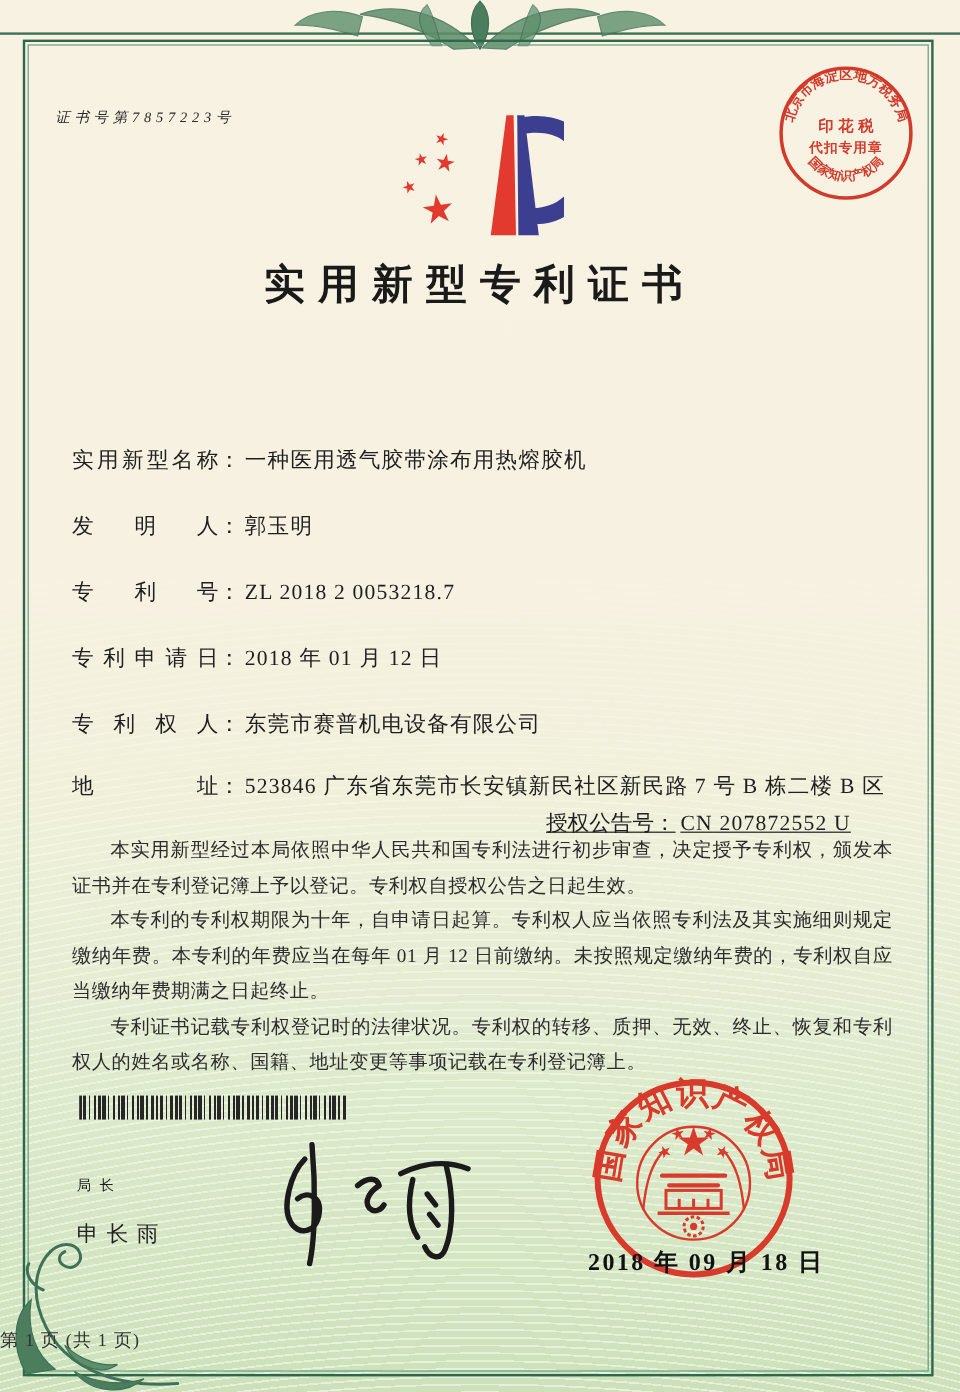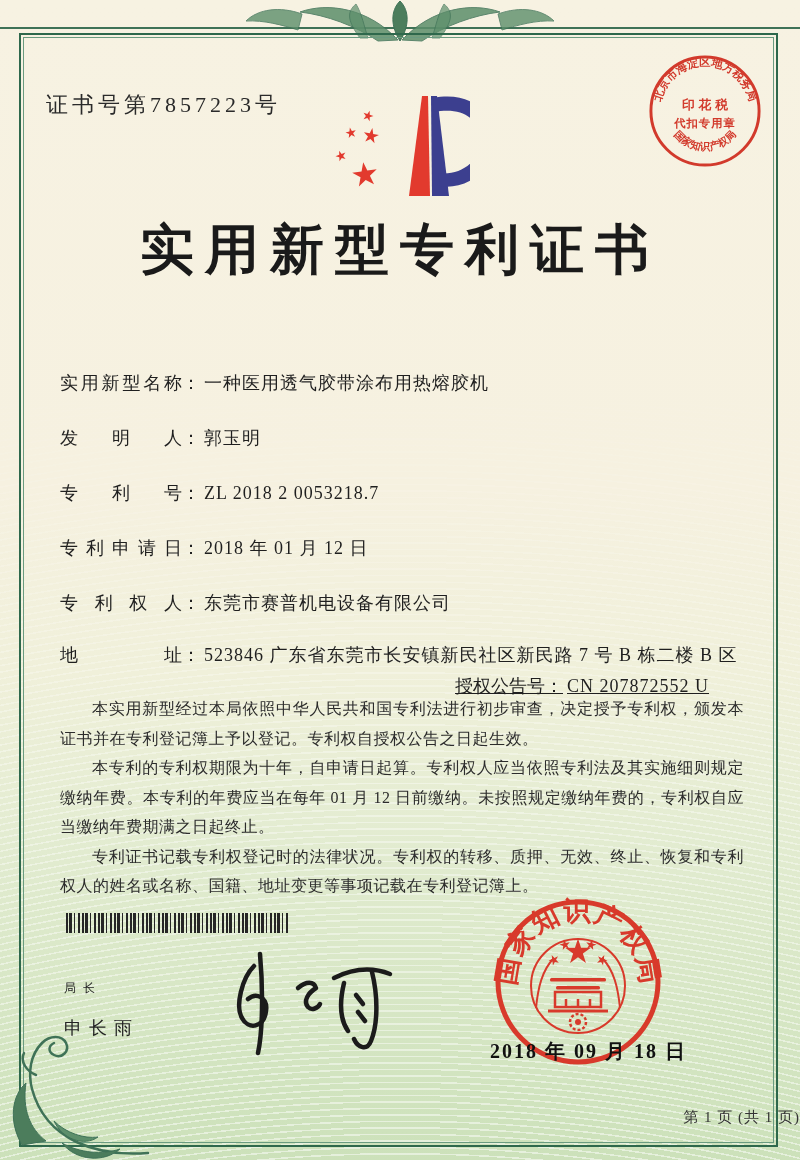--- a/index.html
+++ b/index.html
@@ -13,23 +13,23 @@
     position:absolute; inset:0; pointer-events:none;
     background:repeating-radial-gradient(circle at 50% 235%, rgba(255,255,255,0) 0 5px, rgba(255,255,255,.5) 5px 6.5px);
     -webkit-mask-image:linear-gradient(180deg, rgba(0,0,0,0) 0%, rgba(0,0,0,0) 32%, rgba(0,0,0,.75) 68%, #000 100%);
     mask-image:linear-gradient(180deg, rgba(0,0,0,0) 0%, rgba(0,0,0,0) 32%, rgba(0,0,0,.75) 68%, #000 100%);
   }
   .top-rule { position:absolute; left:0; right:0; top:27px; height:2px; background:#3f7257; }
   .frame { position:absolute; left:19px; top:33px; width:759px; height:1114px; border:2px solid #2e684c; }
   .frame-inner { position:absolute; inset:2px; border:1px solid #6a9b80; }
   .svg-abs { position:absolute; }
 
-  .cert-no { position:absolute; left:46px; top:90px; font-size:22px; letter-spacing:4px; color:#2a2a2a; }
+  .cert-no { position:absolute; left:46px; top:90px; font-size:12px; letter-spacing:4px; color:#2a2a2a;font-style:italic; }
   .title { position:absolute; top:214px; left:0; width:100%; text-align:center;
-           font-size:54px; font-weight:700; letter-spacing:11px; color:#1a1a1a; }
+           font-size:34px; font-weight:700; letter-spacing:11px; color:#1a1a1a; }
 
   .field-row { position:absolute; left:60px; width:690px; font-size:18px; color:#1f1f1f; line-height:26px; }
   .flabel { display:inline-block; width:122px; text-align:justify; text-align-last:justify;margin-top:40px; }
   .colon  { margin-right:4px; }
   .fvalue { letter-spacing:1px; }
   .r1{top:330px} .r2{top:385px} .r3{top:440px} .r4{top:495px} .r5{top:550px} .r6{top:602px}
   .grant-row { position:absolute; top:658px; left:60px; width:690px; font-size:18px; color:#1f1f1f; }
   .grant-no  { position:absolute; left:395px; top:16px; white-space:nowrap;text-decoration:underline; }
 
   .body-text { position:absolute; left:60px; top:694px; width:684px; font-size:16px;
@@ -38,21 +38,21 @@
 
   .barcode { position:absolute; left:66px; top:913px; width:224px; height:20px;
     background:repeating-linear-gradient(90deg,#262626 0 2px,transparent 2px 3px,#262626 3px 6px,
       transparent 6px 8px,#262626 8px 9px,transparent 9px 12px,#262626 12px 14px,transparent 14px 16px); }
 
   .officer-title { position:absolute; left:64px; top:980px; font-size:12px; letter-spacing:7px; color:#222; }
   .officer-name  { position:absolute; left:64px; top:1016px; font-size:18px; letter-spacing:7px; color:#222; }
 
   .seal-date { position:absolute; left:490px; top:1038px; font-size:20px; font-weight:600;
                letter-spacing:2px; color:#111; z-index:6; }
-  .page-footer { position:absolute; top:1108px; left:0; width:100%; text-align:right;
+  .page-footer { position:absolute; top:1108px; left:0; width:100%; text-align:left;
                  font-size:15px; letter-spacing:1px; color:#333; }
 
   svg text { font-family:"Liberation Serif","DejaVu Serif",serif; }
 </style>
 </head>
 <body>
 
 <div class="page">
 
   <svg width="0" height="0" style="position:absolute" aria-hidden="true">

